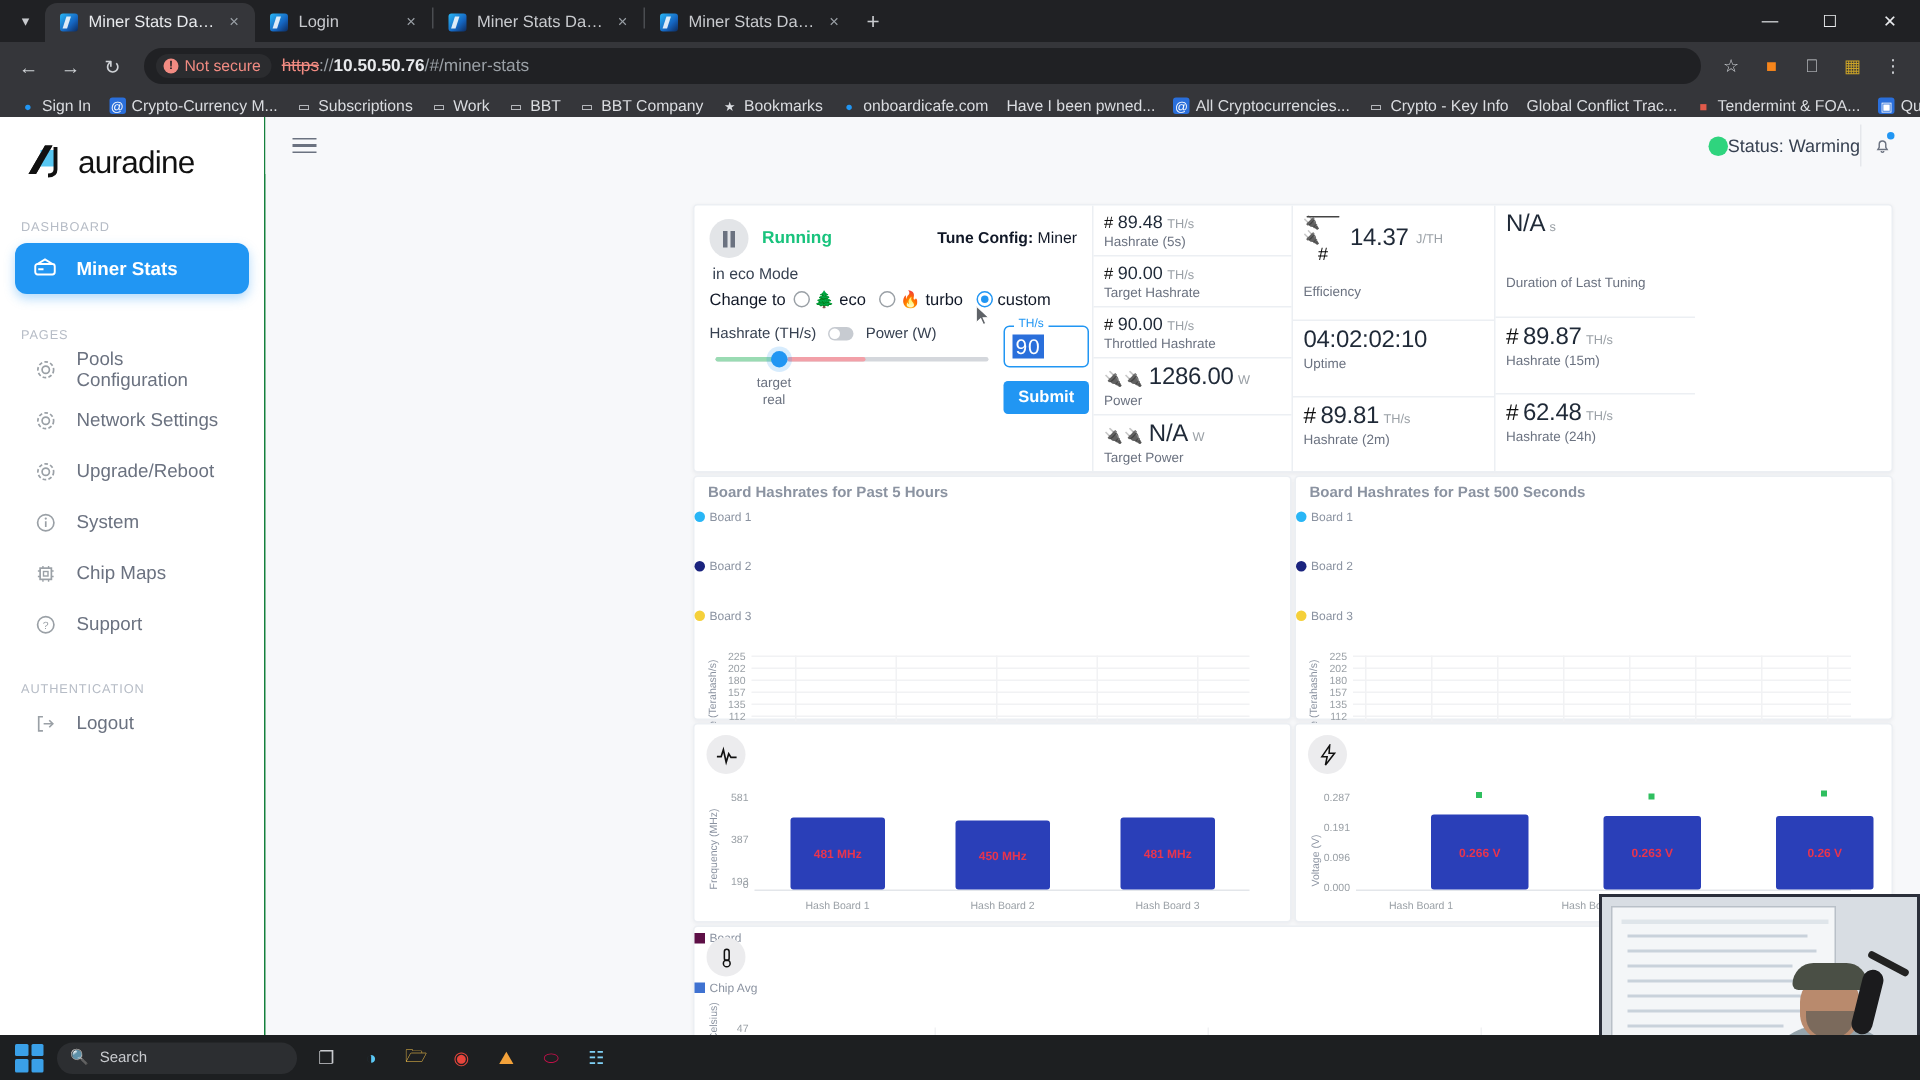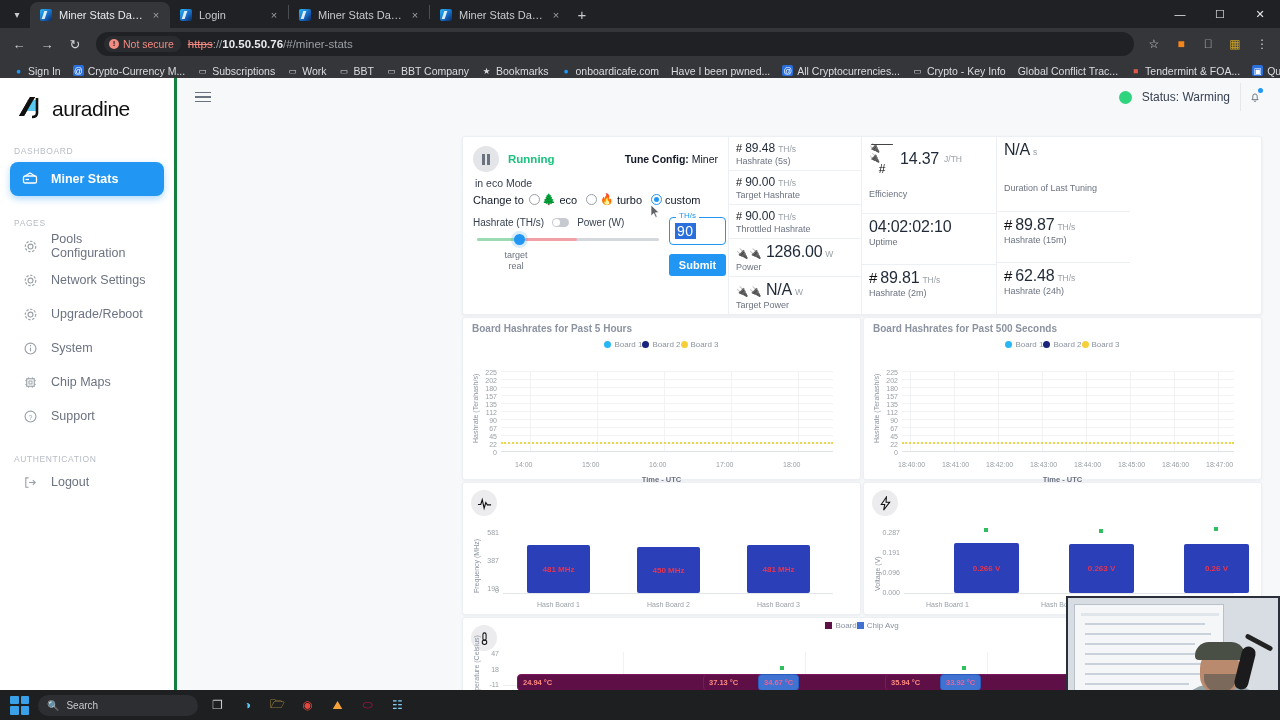--- a/index.html
+++ b/index.html
@@ -74,21 +74,21 @@
   }
   .bm { display:flex; align-items:center; gap:4px; padding:2px 5px; border-radius:3px;
         white-space:nowrap; flex:none; }
   .bm .bic { width:11px; height:11px; flex:none; display:flex;align-items:center;
              justify-content:center; font-size:8.5px; border-radius:2px;}
 
   
   .page { position:absolute; left:0; top:78px; width:1280px; height:612px;
           background:#f7f8fa; display:flex; }
   .sidebar { width:177px; height:612px; background:#ffffff; flex:none; position:relative;
-             border-right:3px solid #15803d; }
+             border-right:1px solid #15803d; }
   .logo-wrap { padding:16px 0 0 16px; display:flex; align-items:center; gap:6px; }
   .logo-mark { width:30px; height:30px; flex:none; position:relative; }
   .logo-text { font-size:21px; letter-spacing:-0.5px; color:#111; font-weight:400;}
   .sect-label { font-size:8.5px; color:#b6bcc6; letter-spacing:.6px; padding:0 0 0 14px;
                 margin-top:22px; text-transform:uppercase;}
   .nav-item { display:flex; align-items:center; gap:13px; height:34px;
               margin:6px 10px 0 10px; padding:0 12px; border-radius:8px;
               font-size:12.5px; color:#6b7280; }
   .nav-item.active { background:#2196f3; color:#fff; font-weight:bold;
                      box-shadow:0 3px 7px rgba(33,150,243,.35);}
@@ -96,21 +96,21 @@
                    justify-content:center;}
   .nav-item.page-item { margin-top:2px; height:32px; }
 
   .content { flex:1; height:612px; position:relative; }
   .topbar { height:38px; display:flex; align-items:center; padding:0 12px 0 18px;
             background:#f7f8fa; }
   .hamburger { width:16px; margin-right:16px; }
   .hamburger span{ display:block; height:1.5px; background:#6b7280; margin:3px 0;}
   .serials { font-size:12px; color:#4b5563; display:flex; gap:18px;}
   .serials b { color:#111827; letter-spacing:.2px;}
-  .topbar-right { margin-left:auto; display:flex; align-items:center; gap:10px;}
+  .topbar-right { margin-left:auto; display:flex; align-items:center; }
   .status-dot { width:13px;height:13px;border-radius:50%; background:#2fd47e; }
   .status-text { font-size:12px; color:#374151; }
   .bell-wrap { width:28px; height:28px; display:flex; align-items:center;
                justify-content:center; position:relative; border-left:1px solid #e5e7eb;}
   .bell-dot { position:absolute; right:5px; top:5px; width:5px;height:5px;
               border-radius:50%; background:#2196f3;}
 
   .board { position:absolute; left:285px; top:58px; width:800px; }
 
   
@@ -177,21 +177,21 @@
   .eff-frac .bot { font-size:12px; line-height:1;}
   .flashcell { width:135px; display:flex; align-items:center; justify-content:center; }
   .flashbtn { background:#2196f3; color:#fff; font-size:10.5px; font-weight:bold;
               padding:8px 10px; border-radius:3px; box-shadow:0 2px 5px rgba(33,150,243,.3);}
 
   
   .cardrow { display:flex; gap:2px; margin-top:2px; }
   .card { background:#fff; border:1px solid #eceff3; border-radius:3px;
           box-shadow:0 1px 3px rgba(16,24,40,.05); position:relative; }
   .card-title { font-size:10px; color:#8b93a1; font-weight:bold; padding:5px 0 0 9px;}
-  .legend { display:flex; justify-content:center; gap:0; margin-top:6px;}
+  .legend { display:flex; justify-content:center; gap:24px; margin-top:6px;flex-direction:column;}
   .legend span { font-size:8px; color:#8b93a1; display:flex; align-items:center; gap:3px;}
   .ldot { width:7px;height:7px;border-radius:50%; display:block;}
   .lsq { width:7px;height:7px; display:block;}
   .plot { position:relative; }
   .ylab { position:absolute; font-size:7px; color:#9aa0a6; text-align:right; }
   .yaxis-title { position:absolute; font-size:7px; color:#8b93a1;
                  transform:rotate(-90deg); transform-origin:left top; white-space:nowrap;}
   .xaxis-title { position:absolute; font-size:7.5px; color:#6b7280; width:100%;
                  text-align:center; font-weight:bold;}
   .xlab { position:absolute; font-size:7px; color:#9aa0a6; }

